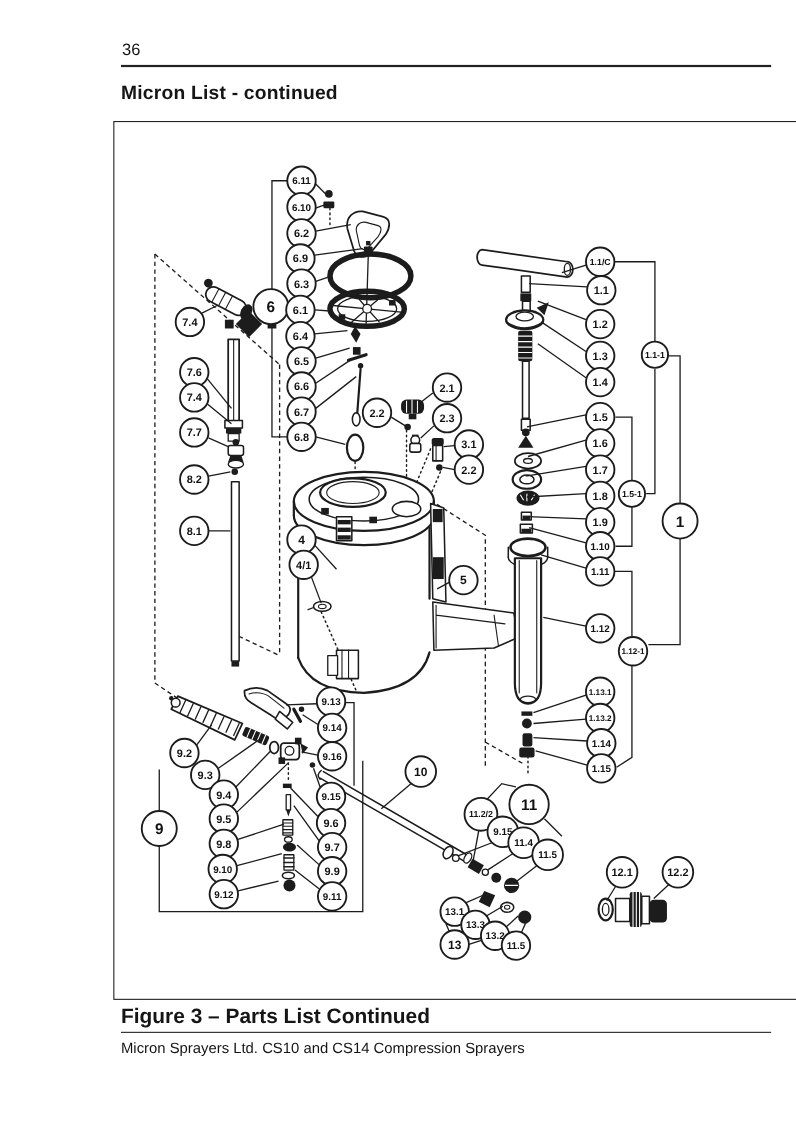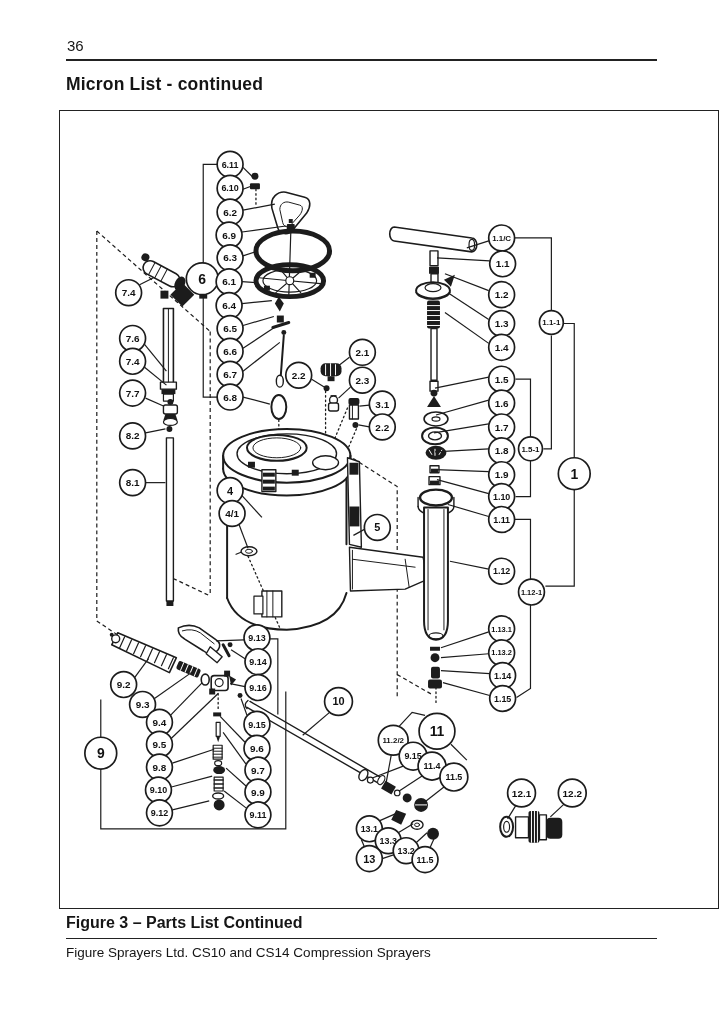--- a/index.html
+++ b/index.html
@@ -1,23 +1,23 @@
 <!DOCTYPE html>
 <html><head>
 <meta charset="utf-8">
 <style>
   html,body{margin:0;padding:0;background:#fff;}
   body{width:724px;height:1024px;position:relative;font-family:"Liberation Sans",sans-serif;color:#151515;}
-  .page{position:absolute;inset:0;background:#fff;}
+  .page{position:absolute;inset:0;background:#fff;margin-left:44px;}
   .page-number{position:absolute;left:67px;top:37px;font-size:15px;}
   .rule-top{position:absolute;left:66px;top:59px;width:591px;border-top:2px solid #222;}
   .heading{position:absolute;left:66px;top:74px;font-size:17.5px;font-weight:bold;letter-spacing:.2px;}
   .diagram-box{position:absolute;left:59px;top:110px;width:660px;height:799px;border:1.6px solid #222;background:#fff;box-sizing:border-box;}
   .diagram-box svg{display:block;}
-  .caption{position:absolute;left:66px;top:914px;font-size:16px;font-weight:bold;}
+  .caption{position:absolute;left:66px;top:914px;font-size:19px;font-weight:bold;}
   .rule-bottom{position:absolute;left:66px;top:938px;width:591px;border-top:1.8px solid #222;}
   .footer-text{position:absolute;left:66px;top:945px;font-size:13.5px;}
   
   .ln{fill:none;stroke:#1c1c1c;stroke-width:1.6;stroke-linecap:round;stroke-linejoin:round;}
   .t1{stroke-width:1;}  .t12{stroke-width:1.2;} .t14{stroke-width:1.4;}
   .t2{stroke-width:2;}  .t24{stroke-width:2.4;} .t3{stroke-width:3;} .t5{stroke-width:5;}
   .fw{fill:#fff;}
   .fk{fill:#1c1c1c;stroke:none;}
   .wl{stroke:#fff;stroke-width:1;fill:none;}
   .dash{fill:none;stroke:#1c1c1c;stroke-width:1.2;stroke-dasharray:4 3;}
@@ -636,14 +636,14 @@
             <line x1="570" y1="806" x2="556" y2="819" class="leader"></line>
             <circle cx="578" cy="795" r="14" class="co-c"></circle>
             <text x="578" y="798.6" class="co-t" font-size="10">12.2</text>
           </g>
         </g>
     </svg>
   </div>
 
   <div class="caption">Figure 3 – Parts List Continued</div>
   <div class="rule-bottom"></div>
-  <div class="footer-text">Figure Sprayers Ltd. CS10 and CS14 Compression Sprayers</div>
+  <div class="footer-text">Micron Sprayers Ltd. CS10 and CS14 Compression Sprayers</div>
 </div>
 
 </body></html>

